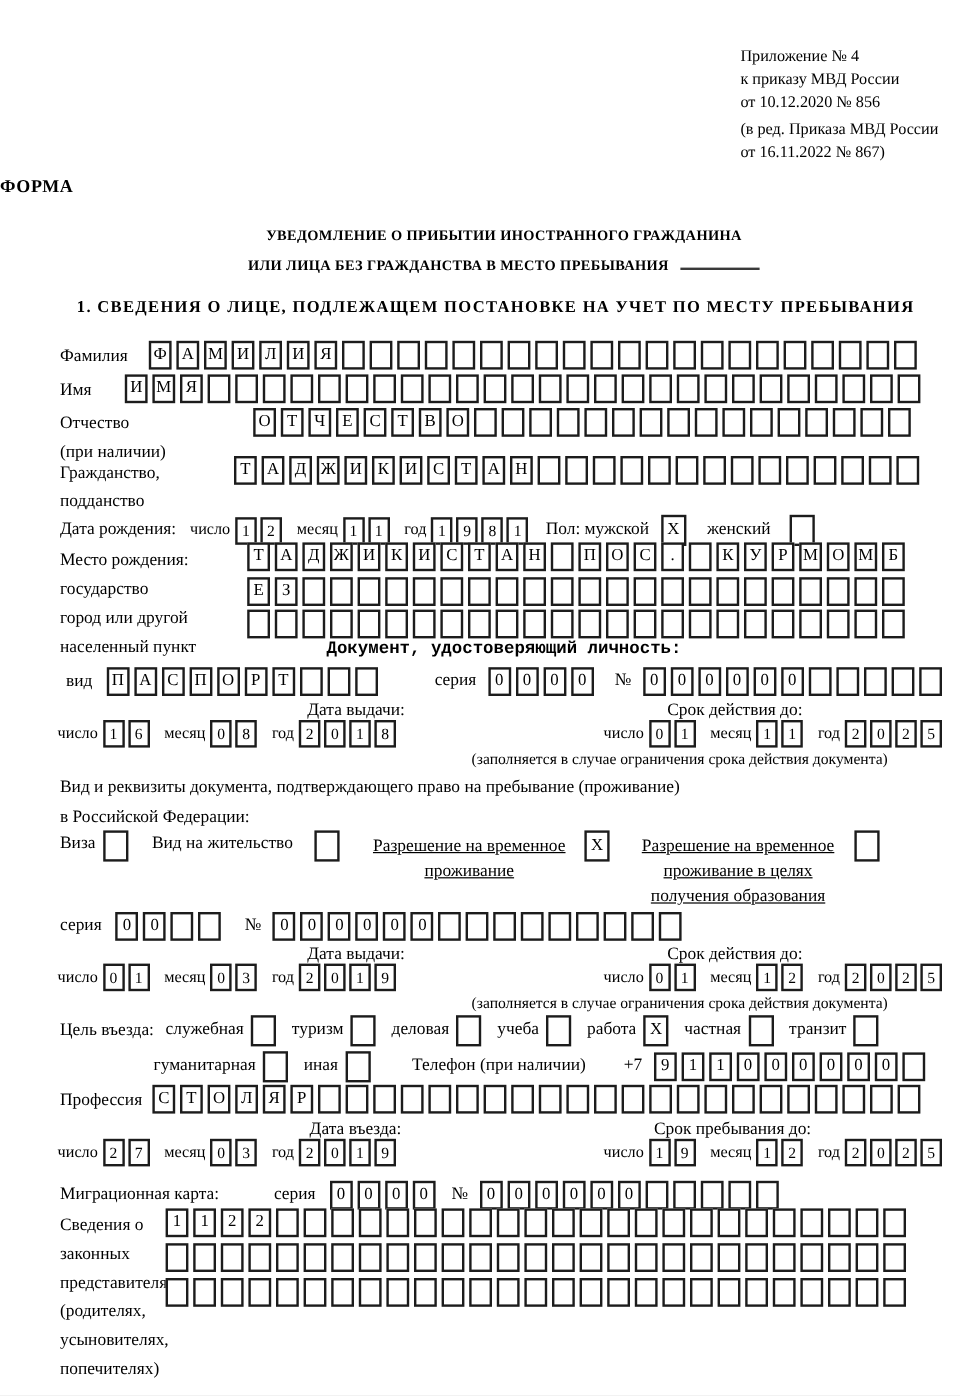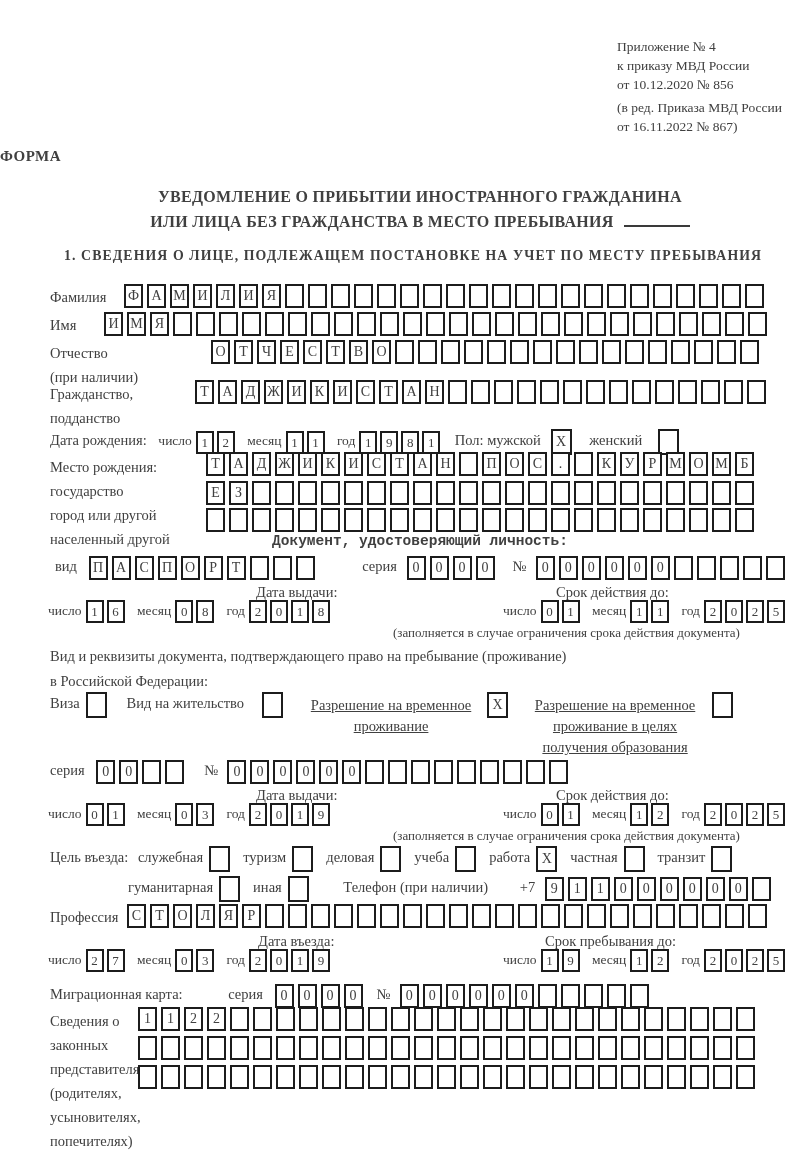--- a/index.html
+++ b/index.html
@@ -1,26 +1,26 @@
 <!DOCTYPE html>
 <html lang="ru"><head>
 <meta charset="utf-8">
 <style>
   html,body{margin:0;padding:0;background:#e8e8e8;}
   .page{position:relative;width:800px;height:1163px;background:#ffffff;
-        font-family:"Liberation Serif","DejaVu Serif",serif;color:#404040;overflow:hidden;}
+        font-family:"Liberation Serif","DejaVu Serif",serif;color:#000000;overflow:hidden;}
   .abs{position:absolute;white-space:nowrap;}
   .lbl{font-size:14.5px;}
   .bold{font-weight:bold;}
   .center{text-align:center;font-family:Liberation Mono, monospace;}
   
   .hdr{left:617px;top:37px;font-size:13.5px;line-height:19px;}
   .hdr .gap{height:4px;}
   .forma{left:0;top:148px;width:766px;font-weight:bold;font-size:15px;letter-spacing:.5px;}
-  .title{left:40px;top:184px;width:760px;text-align:center;font-weight:bold;font-size:16px;line-height:25px;letter-spacing:.3px;}
+  .title{left:40px;top:184px;width:760px;text-align:center;font-weight:bold;font-size:12px;line-height:25px;letter-spacing:.3px;}
   .uline{display:inline-block;width:66px;border-bottom:2.5px solid #3a3a3a;margin-left:10px;}
   .sect{left:64px;top:248px;font-weight:bold;font-size:13.8px;letter-spacing:1.1px;}
   
   .cells{display:inline-flex;vertical-align:middle;}
   .cell{display:inline-block;box-sizing:border-box;width:19px;height:24px;border:2px solid #1c1c1c;
         margin-right:4px;text-align:center;font-size:14px;line-height:20px;background:#fff;flex:0 0 auto;}
   .cbx .cell{width:21px;height:26px;line-height:22px;}
   .dg{font-size:13.5px;}
   .dg .cell{width:18px;height:23px;line-height:19px;font-size:13px;margin-right:3px;}
   .dg .dlbl{margin:0 4px 0 6px;}
@@ -215,21 +215,21 @@
     <span style="margin-left:10px">женский</span>
     <span class="cells cbx" style="margin-left:12px">
         <span class="cell"></span>
       </span>
   </div>
 
   <div class="abs ml" style="left:50px;top:455px">
       <div>Место рождения:</div>
       <div>государство</div>
       <div>город или другой</div>
-      <div>населенный другой</div>
+      <div>населенный пункт</div>
     </div>
   <div class="abs cells" style="left:206px;top:452px">
       <span class="cell">Т</span>
       <span class="cell">А</span>
       <span class="cell">Д</span>
       <span class="cell">Ж</span>
       <span class="cell">И</span>
       <span class="cell">К</span>
       <span class="cell">И</span>
       <span class="cell">С</span>

